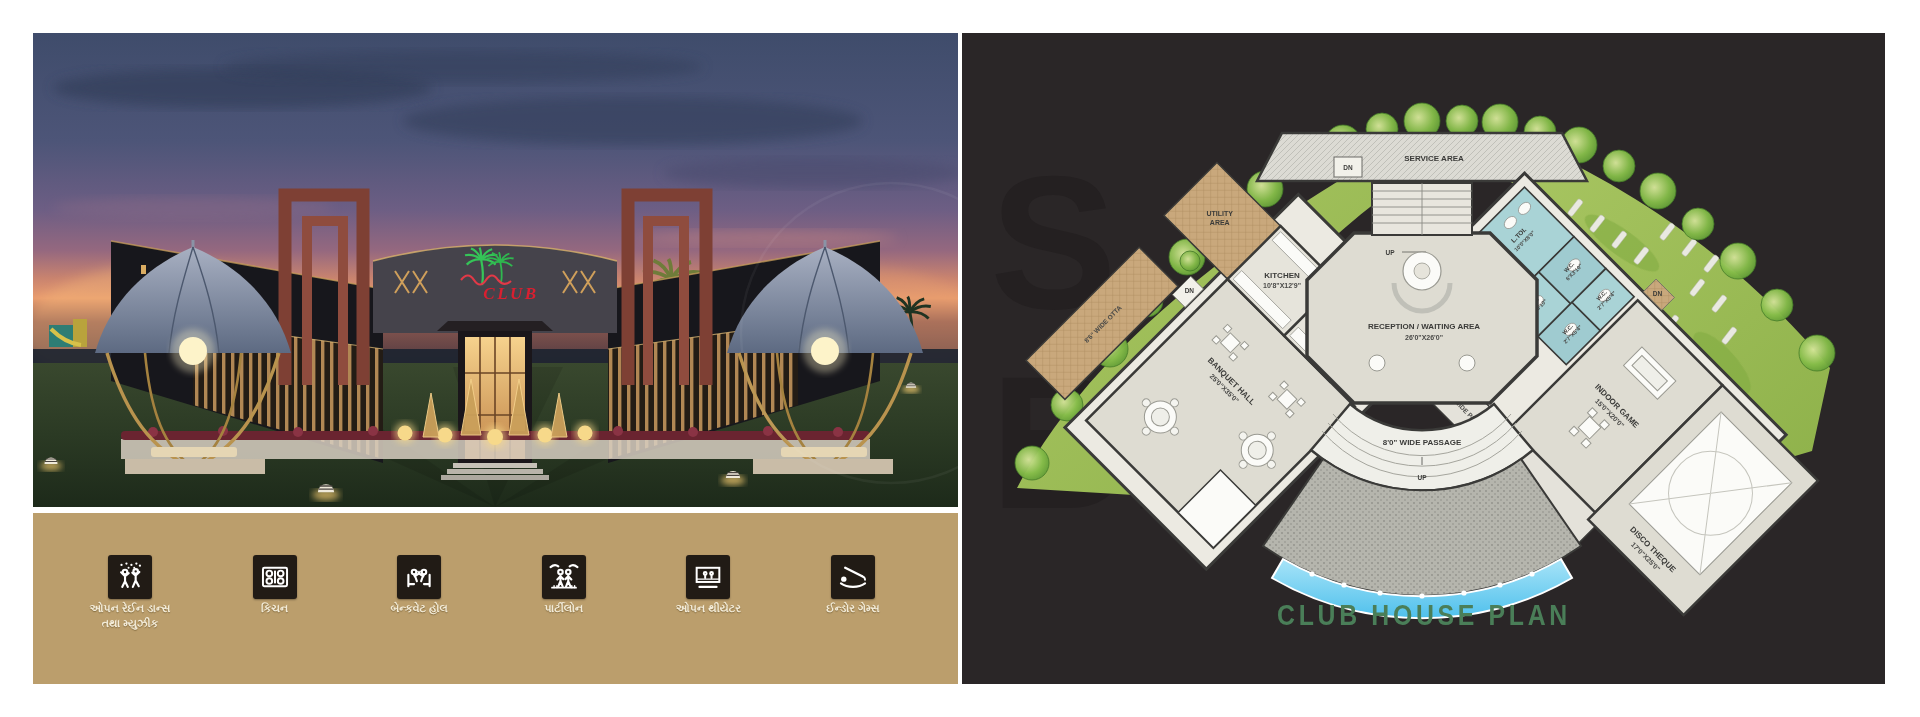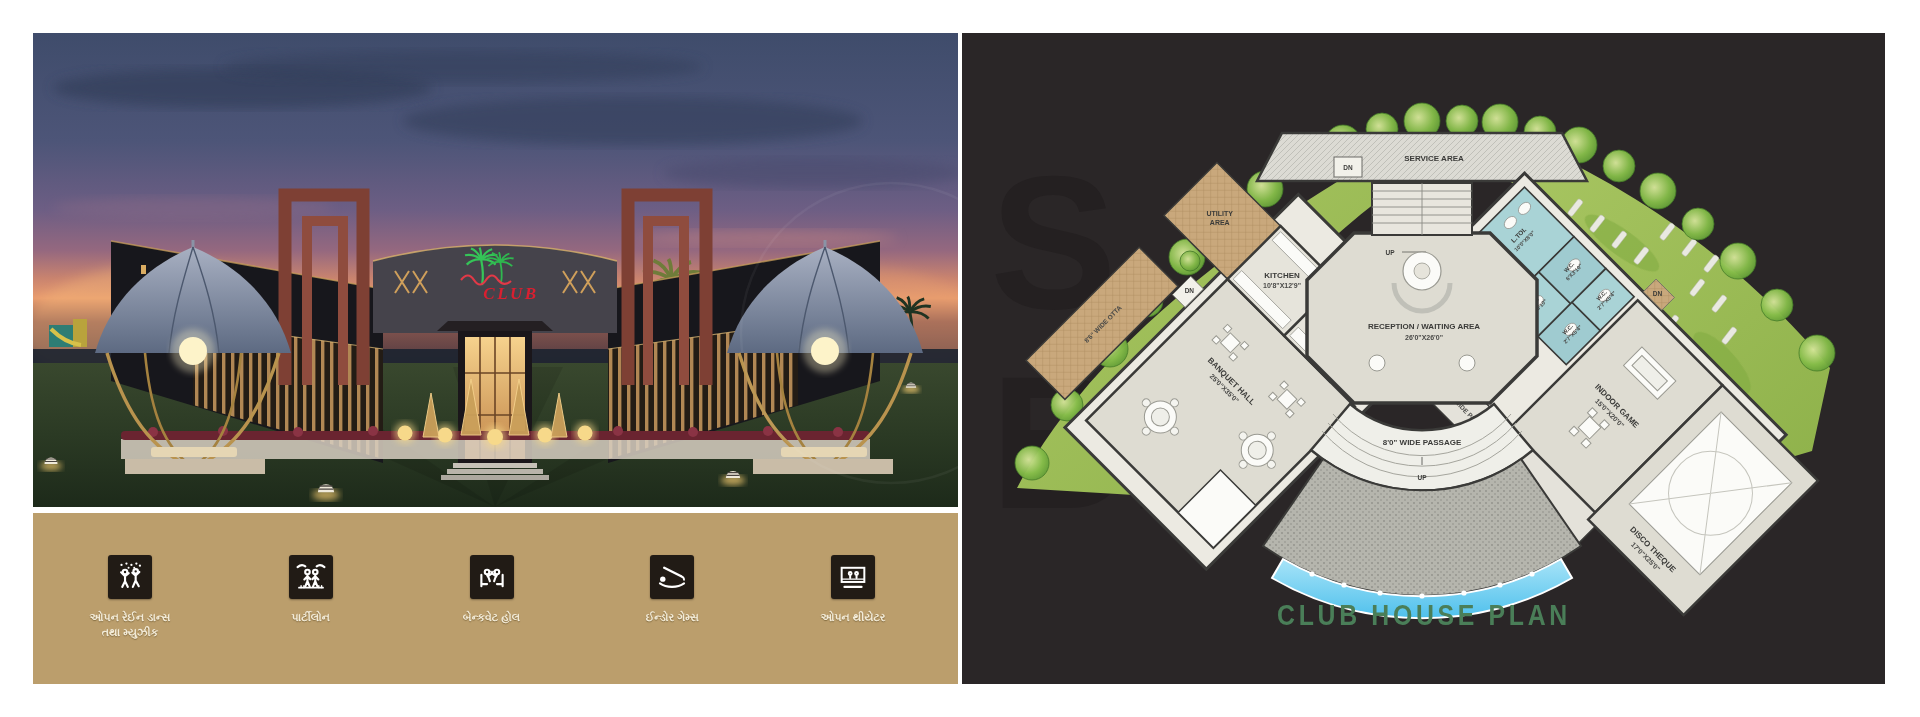--- a/index.html
+++ b/index.html
@@ -8,21 +8,21 @@
   .canvas{position:absolute;left:33px;top:33px;width:1852px;height:651px;}
   .left-panel{position:absolute;left:0;top:0;width:925px;height:651px;}
   .photo{position:absolute;left:0;top:0;width:925px;height:474px;overflow:hidden;background:#3f4c6b;}
   .photo svg{display:block;}
   .amenity-band{position:absolute;left:0;top:480px;width:925px;height:171px;background:#bb9e6c;
         display:flex;justify-content:space-between;padding:42px 52px 0 44px;box-sizing:border-box;}
   .amenity{width:106px;display:flex;flex-direction:column;align-items:center;}
   .tile{width:44px;height:44px;background:#211b15;border-radius:3px;display:flex;align-items:center;justify-content:center;
         box-shadow:0 1px 2px rgba(0,0,0,.35);}
   .tile svg{width:34px;height:34px;}
-  .alabel{margin-top:11px;text-align:center;font-size:11px;font-weight:bold;color:#f3ecd9;
+  .alabel{margin-top:2px;text-align:center;font-size:11px;font-weight:bold;color:#f3ecd9;
         line-height:1.35;text-shadow:0 1px 1px rgba(90,70,30,.55);}
   .right-panel{position:absolute;left:929px;top:0;width:923px;height:651px;background:#2a2627;overflow:hidden;}
   .watermark{position:absolute;left:28px;top:110px;font-size:190px;font-weight:bold;color:#242021;
         line-height:1.05;letter-spacing:8px;user-select:none;}
   .plan-svg{position:absolute;left:0;top:0;}
   
   .room-name{font-size:8px;font-weight:bold;fill:#3b3b39;text-anchor:middle;}
   .room-size{font-size:7px;font-weight:bold;fill:#4a4a48;text-anchor:middle;}
   .tiny{font-size:5.5px;}
   .updn{font-size:6.5px;font-weight:bold;fill:#3b3b39;text-anchor:middle;}
@@ -263,32 +263,31 @@
                 <path d="M16,10 v4.5 M16,11 l-2.4,-2 M16,11 l2.6,-2.6 M16,14.5 l-2,4.5 M16,14.5 l2.2,4"></path>
           </svg>
         </div>
         <div class="alabel">
           <div>ઓપન રેઈન ડાન્સ</div>
               <div>તથા મ્યુઝીક</div>
         </div>
       </div>
       <div class="amenity">
         <div class="tile">
-          <svg viewBox="0 0 24 24" stroke="#fff" stroke-width="1.5" fill="none" stroke-linecap="round">
-            <path d="M2.5,5 q3,-2.5 5.5,-0.5 M21.5,5 q-3,-2.5 -5.5,-0.5"></path>
-            <circle cx="9.5" cy="8.5" r="1.6"></circle>
-                <path d="M9.5,10.5 v4.5 M9.5,11.5 l-2.2,2.2 M9.5,11.5 l2,2 M9.5,15 l-1.6,3.8 M9.5,15 l1.6,3.8"></path>
-            <circle cx="15" cy="8.5" r="1.6"></circle>
-                <path d="M15,10.5 v4.5 M15,11.5 l-2,2 M15,11.5 l2.2,2.2 M15,15 l-1.6,3.8 M15,15 l1.6,3.8"></path>
-            <path d="M3.5,19.5 h17" stroke-width="1.2"></path>
-                <path d="M5,19.5 v-1.4 M7,19.5 v-1.4 M17.5,19.5 v-1.4 M19.5,19.5 v-1.4" stroke-width="1"></path>
+          <svg viewBox="0 0 24 24" stroke="#fff" stroke-width="1.4" fill="none">
+            <rect x="3.5" y="5.5" width="17" height="13" rx="1"></rect>
+            <circle cx="8" cy="9.5" r="2"></circle>
+                <circle cx="16" cy="9.5" r="2"></circle>
+            <circle cx="8" cy="14.8" r="2"></circle>
+                <circle cx="16" cy="14.8" r="2"></circle>
+            <rect x="11.3" y="7.5" width="1.4" height="9" fill="#fff" stroke="none"></rect>
           </svg>
         </div>
         <div class="alabel">
-          <div>પાર્ટીલોન</div>
+          <div>કિચન</div>
               <div></div>
         </div>
       </div>
       <div class="amenity">
         <div class="tile">
           <svg viewBox="0 0 24 24" stroke="#fff" stroke-width="1.5" fill="none" stroke-linecap="round">
             <path d="M4.5,10.5 v8 M4.5,17 h4 M19.5,10.5 v8 M19.5,17 h-4"></path>
             <circle cx="8.5" cy="8.5" r="1.6"></circle>
                 <path d="M8.5,10.5 q1.5,2 2,4.5 M9,11.5 l3,-2"></path>
             <circle cx="15.5" cy="8.5" r="1.6"></circle>
@@ -296,46 +295,63 @@
             <path d="M11.2,8 l0.8,1.5 l0.8,-1.5" stroke-width="1.1"></path>
           </svg>
         </div>
         <div class="alabel">
           <div>બેન્કવેટ હોલ</div>
               <div></div>
         </div>
       </div>
       <div class="amenity">
         <div class="tile">
-          <svg viewBox="0 0 24 24" stroke="#fff" stroke-width="1.7" fill="none" stroke-linecap="round">
-            <path d="M6.5,5.5 L18.5,11.5"></path>
-            <circle cx="5.5" cy="13.5" r="1.9" fill="#fff" stroke="none"></circle>
-            <path d="M3.5,16.5 C8,19.8 16,19.8 20.5,16.5" stroke-width="1.5"></path>
-            <path d="M18.5,11.5 q2,0.5 2,2.5" stroke-width="1.3"></path>
+          <svg viewBox="0 0 24 24" stroke="#fff" stroke-width="1.5" fill="none" stroke-linecap="round">
+            <path d="M2.5,5 q3,-2.5 5.5,-0.5 M21.5,5 q-3,-2.5 -5.5,-0.5"></path>
+            <circle cx="9.5" cy="8.5" r="1.6"></circle>
+                <path d="M9.5,10.5 v4.5 M9.5,11.5 l-2.2,2.2 M9.5,11.5 l2,2 M9.5,15 l-1.6,3.8 M9.5,15 l1.6,3.8"></path>
+            <circle cx="15" cy="8.5" r="1.6"></circle>
+                <path d="M15,10.5 v4.5 M15,11.5 l-2,2 M15,11.5 l2.2,2.2 M15,15 l-1.6,3.8 M15,15 l1.6,3.8"></path>
+            <path d="M3.5,19.5 h17" stroke-width="1.2"></path>
+                <path d="M5,19.5 v-1.4 M7,19.5 v-1.4 M17.5,19.5 v-1.4 M19.5,19.5 v-1.4" stroke-width="1"></path>
           </svg>
         </div>
         <div class="alabel">
-          <div>ઈન્ડોર ગેમ્સ</div>
+          <div>પાર્ટીલોન</div>
               <div></div>
         </div>
       </div>
       <div class="amenity">
         <div class="tile">
           <svg viewBox="0 0 24 24" stroke="#fff" stroke-width="1.4" fill="none" stroke-linecap="round">
             <rect x="4" y="5.5" width="16" height="10"></rect>
             <path d="M4,13.5 h16" stroke-width="1"></path>
             <circle cx="10" cy="9.5" r="1"></circle>
                 <path d="M10,10.5 v2.2"></path>
             <circle cx="14.5" cy="9.5" r="1"></circle>
                 <path d="M14.5,10.5 v2.2"></path>
             <path d="M6,19 h12" stroke-width="1.6"></path>
           </svg>
         </div>
         <div class="alabel">
           <div>ઓપન થીયેટર</div>
+              <div></div>
+        </div>
+      </div>
+      <div class="amenity">
+        <div class="tile">
+          <svg viewBox="0 0 24 24" stroke="#fff" stroke-width="1.7" fill="none" stroke-linecap="round">
+            <path d="M6.5,5.5 L18.5,11.5"></path>
+            <circle cx="5.5" cy="13.5" r="1.9" fill="#fff" stroke="none"></circle>
+            <path d="M3.5,16.5 C8,19.8 16,19.8 20.5,16.5" stroke-width="1.5"></path>
+            <path d="M18.5,11.5 q2,0.5 2,2.5" stroke-width="1.3"></path>
+          </svg>
+        </div>
+        <div class="alabel">
+          <div>ઈન્ડોર ગેમ્સ</div>
               <div></div>
         </div>
       </div>
     </div>
   </div>
 
   <div class="right-panel">
     <div class="watermark">
       <div>S</div>
       <div>BA</div>

